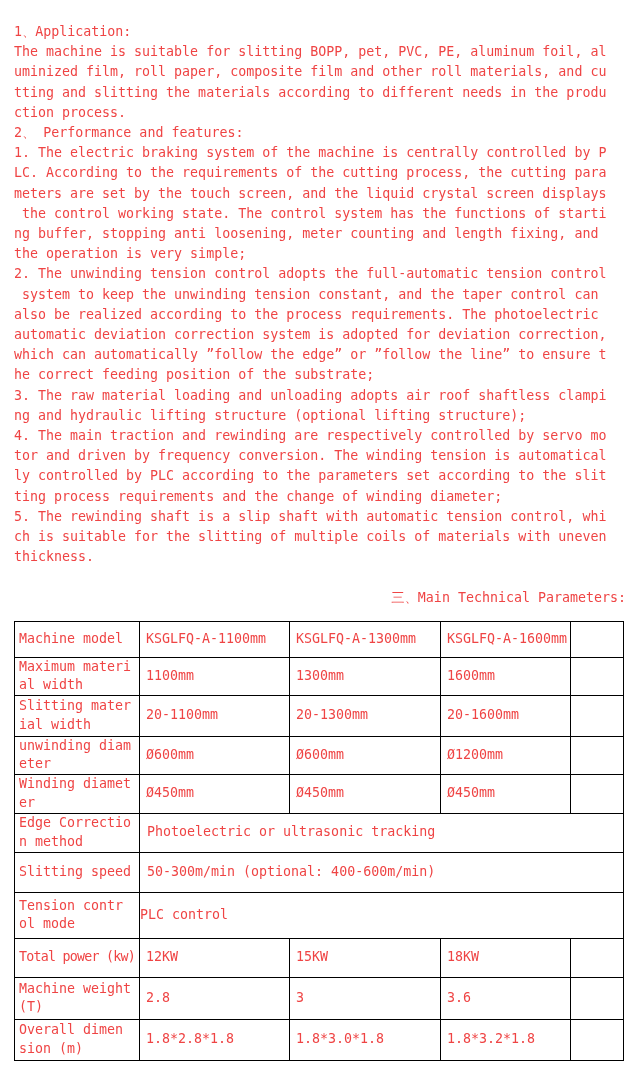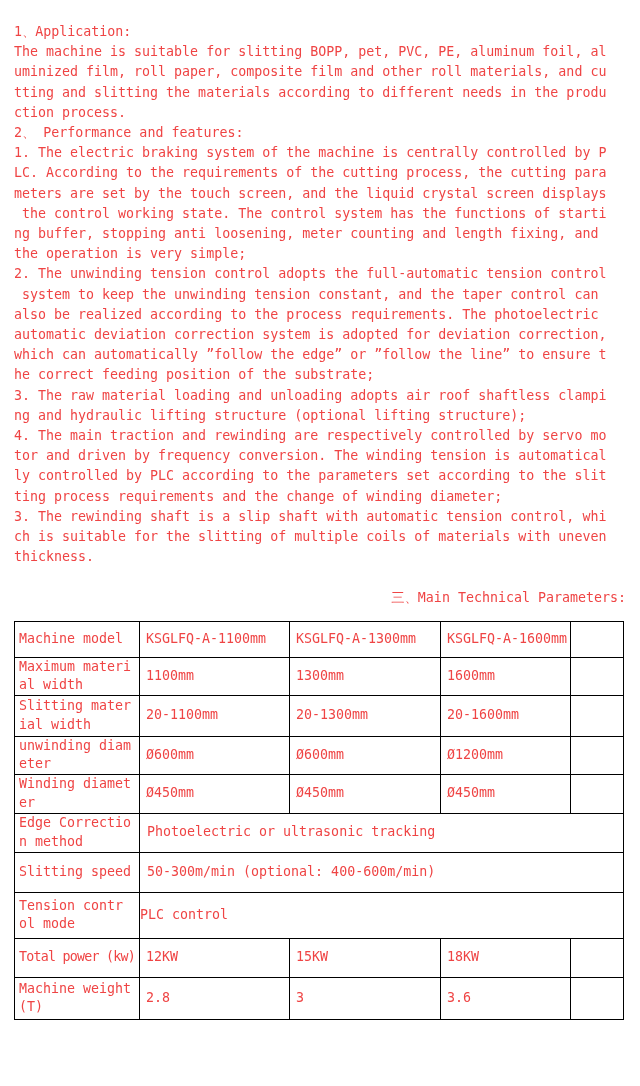--- a/index.html
+++ b/index.html
@@ -66,21 +66,21 @@
 also be realized according to the process requirements. The photoelectric
 automatic deviation correction system is adopted for deviation correction,
 which can automatically ”follow the edge” or ”follow the line” to ensure t
 he correct feeding position of the substrate;</div>
   <div class="body-text">3. The raw material loading and unloading adopts air roof shaftless clampi
 ng and hydraulic lifting structure (optional lifting structure);</div>
   <div class="body-text">4. The main traction and rewinding are respectively controlled by servo mo
 tor and driven by frequency conversion. The winding tension is automatical
 ly controlled by PLC according to the parameters set according to the slit
 ting process requirements and the change of winding diameter;</div>
-  <div class="body-text">3. The rewinding shaft is a slip shaft with automatic tension control, whi
+  <div class="body-text">5. The rewinding shaft is a slip shaft with automatic tension control, whi
 ch is suitable for the slitting of multiple coils of materials with uneven
 thickness.</div>
 
   <div class="params-heading">三、Main Technical Parameters:</div>
 
   <table class="params">
     <colgroup>
       <col style="width:125px">
         <col style="width:150px">
         <col style="width:151px">
@@ -149,16 +149,24 @@
         <td class="val"></td>
       </tr>
       <tr style="height:42px">
         <td class="lbl">Machine weight
 (T)</td>
         <td class="val">2.8</td>
         <td class="val">3</td>
         <td class="val">3.6</td>
         <td class="val"></td>
       </tr>
+      <tr style="height:41px">
+        <td class="lbl">Overall dimen
+sion (m)</td>
+        <td class="val">1.8*2.8*1.8</td>
+        <td class="val">1.8*3.0*1.8</td>
+        <td class="val">1.8*3.2*1.8</td>
+        <td class="val"></td>
+      </tr>
     </tbody>
   </table>
 
 </div>
 
 </body></html>

